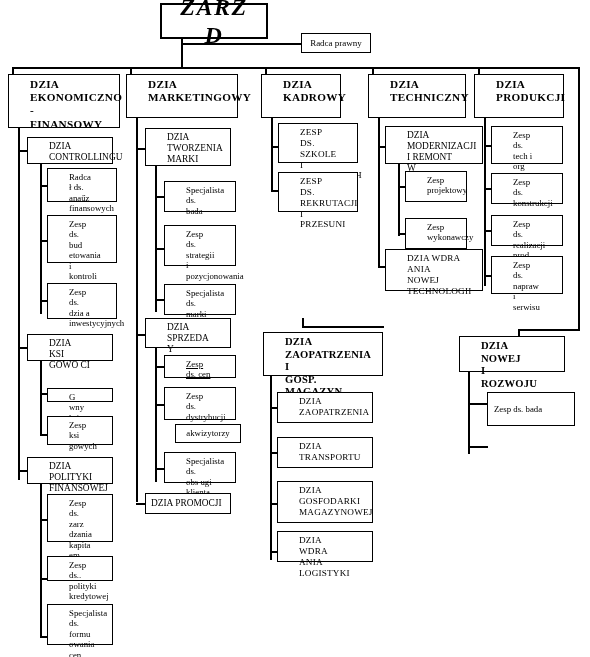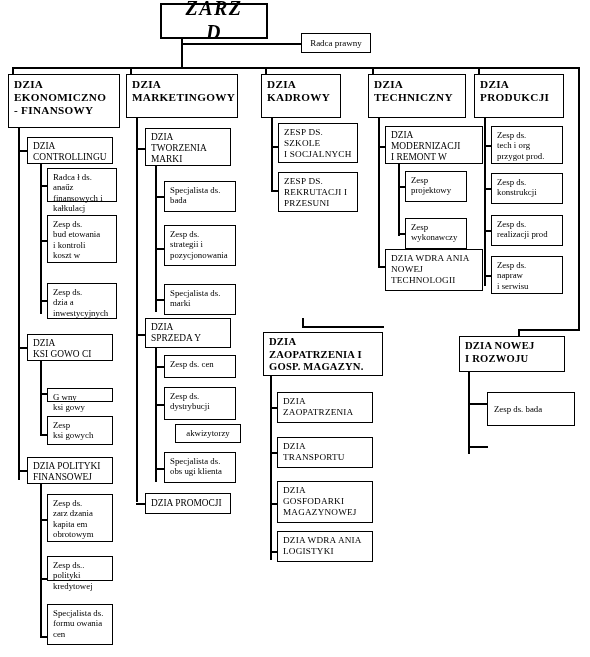--- a/index.html
+++ b/index.html
@@ -10,29 +10,29 @@
     font-family:"Liberation Serif", serif;
     overflow:hidden;
   }
   .box{
     position:absolute;
     box-sizing:border-box;
     border:1.6px solid #000000;
     background:#ffffff;
     color:#000000;
     line-height:1.18;
-    padding:3px 5px;
+    padding:3px 21px;
     z-index:5;
     white-space:pre-line;
   }
   .lvl0{
     border-width:2.4px;
     font-weight:bold;
     font-style:italic;
-    font-size:20px;
+    font-size:24px;
     letter-spacing:1.5px;
     text-align:center;
     display:flex;align-items:center;justify-content:center;
     padding:16px;
   }
   .staff{
     font-size:9px;
     text-align:center;
     display:flex;align-items:center;justify-content:center;
     padding:0;
@@ -176,21 +176,21 @@
   <div class="ln lnh" style="left:155px;top:299px;width:10px;"></div>
   <div class="box unit" style="left:164px;top:284px;width:72px;height:31px;">Specjalista ds.
 marki</div>
 
   <div class="ln lnh" style="left:136px;top:334px;width:10px;"></div>
   <div class="box sub" style="left:145px;top:318px;width:86px;height:30px;">DZIA
 SPRZEDA  Y</div>
 
   <div class="ln lnv" style="left:155px;top:348px;height:134px;"></div>
   <div class="ln lnh" style="left:155px;top:366px;width:10px;"></div>
-  <div class="box unit" style="left:164px;top:355px;width:72px;height:23px;">Zesp    ds. cen</div>
+  <div class="box unit" style="left:164px;top:355px;width:72px;height:23px;text-decoration:underline;">Zesp    ds. cen</div>
   <div class="ln lnh" style="left:155px;top:404px;width:10px;"></div>
   <div class="box unit" style="left:164px;top:387px;width:72px;height:33px;">Zesp    ds.
 dystrybucji</div>
   <div class="box unit" style="left:175px;top:424px;width:66px;height:19px;display:flex;align-items:center;justify-content:center;padding:0;">akwizytorzy</div>
   <div class="ln lnh" style="left:155px;top:468px;width:10px;"></div>
   <div class="box unit" style="left:164px;top:452px;width:72px;height:31px;">Specjalista ds.
 obs ugi klienta</div>
 
   <div class="ln lnh" style="left:136px;top:503px;width:10px;"></div>
   <div class="box sub" style="left:145px;top:493px;width:86px;height:21px;display:flex;align-items:center;padding:0 5px;">DZIA    PROMOCJI</div>

